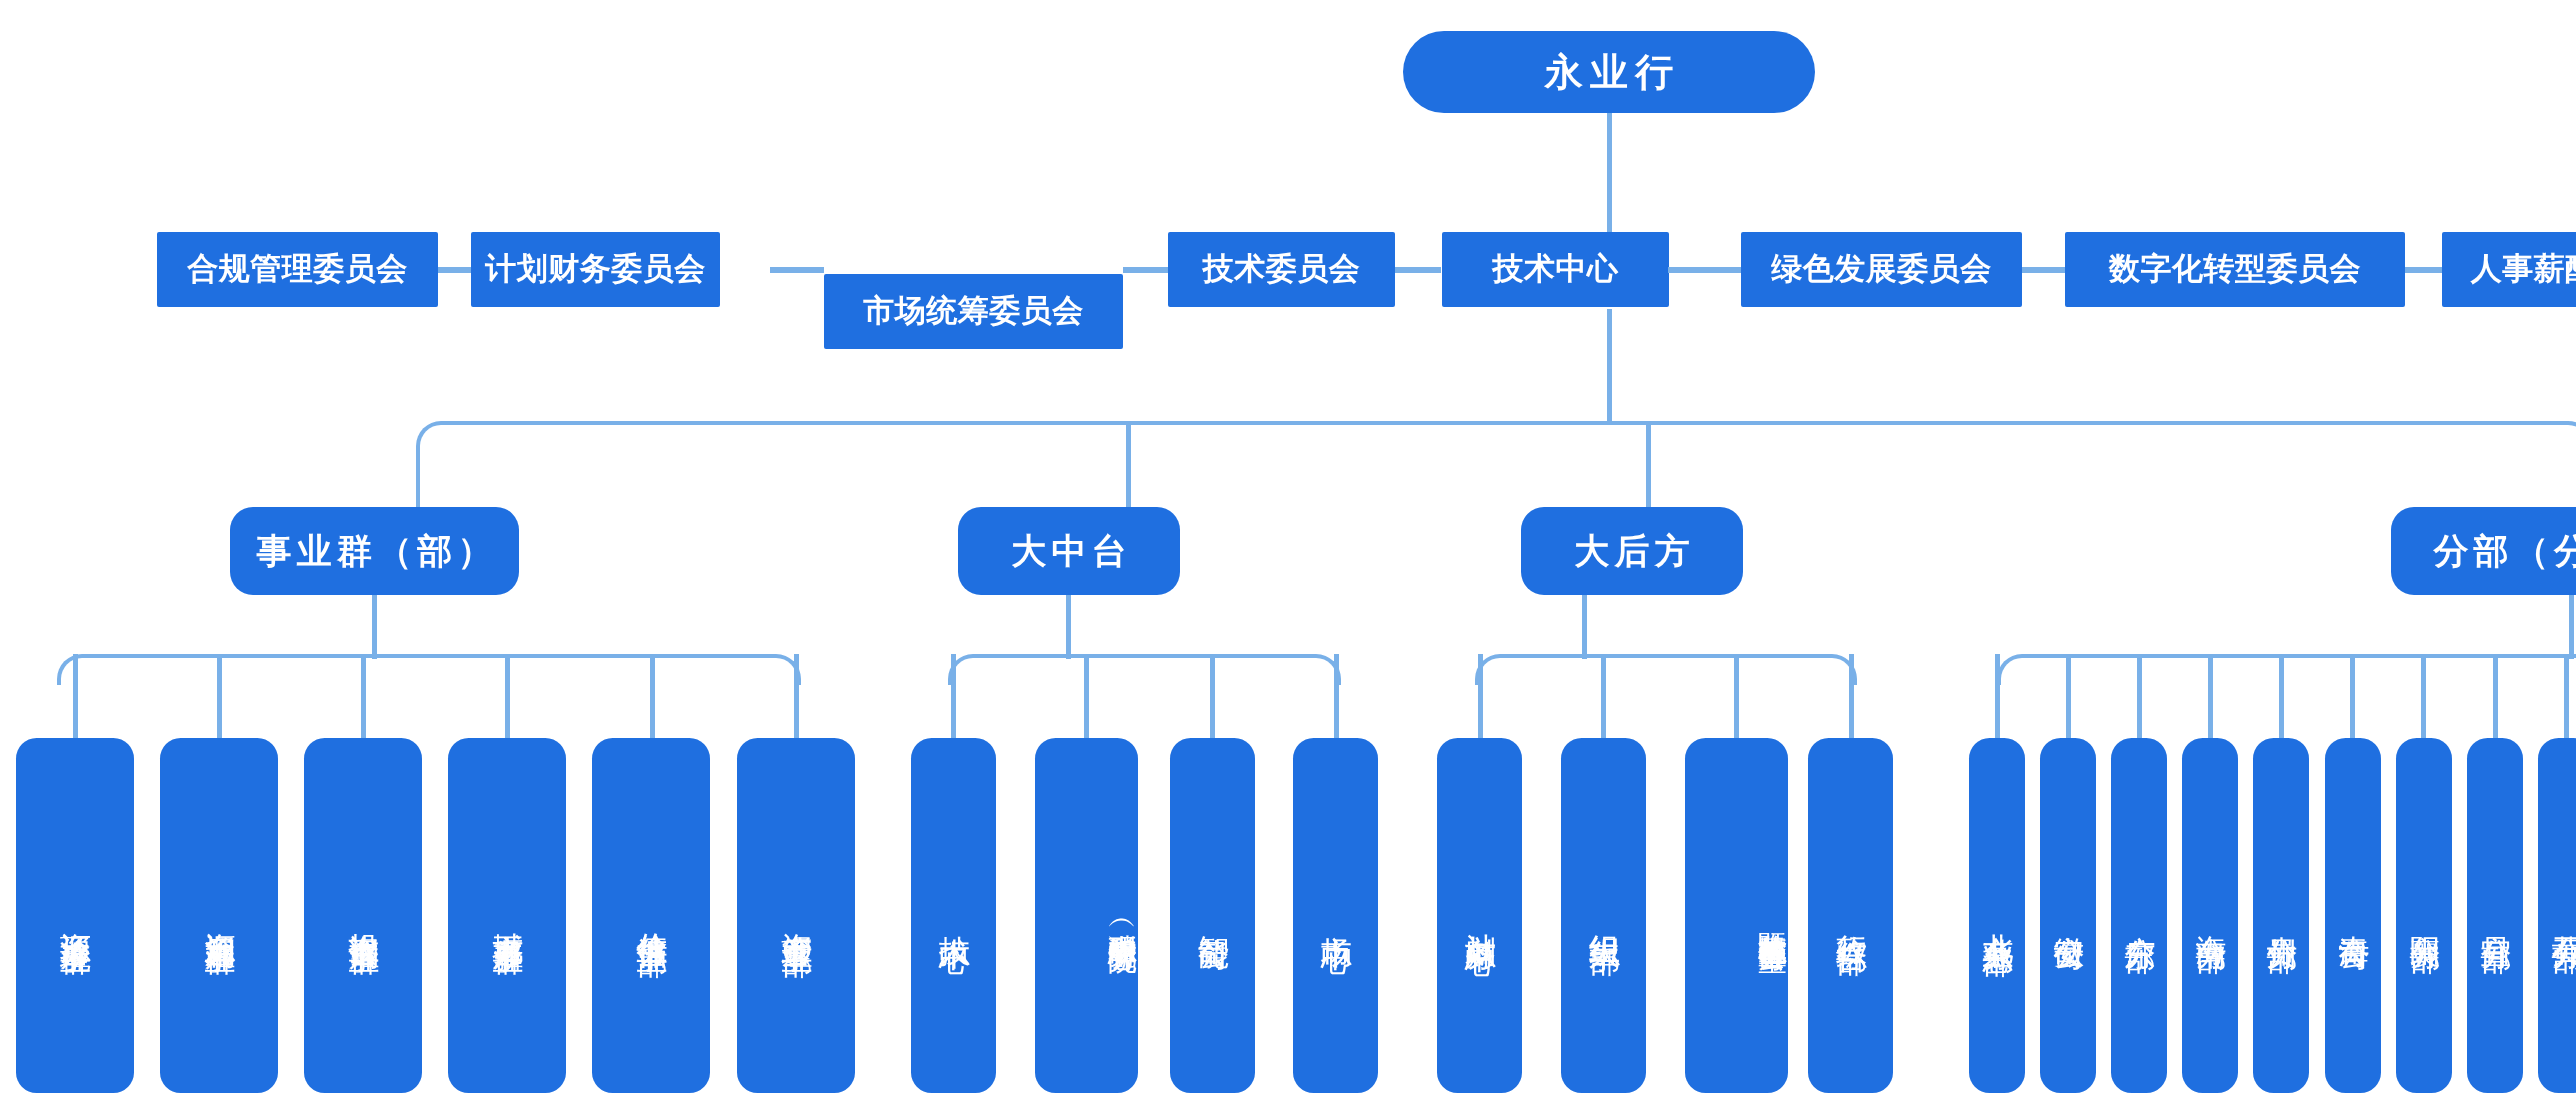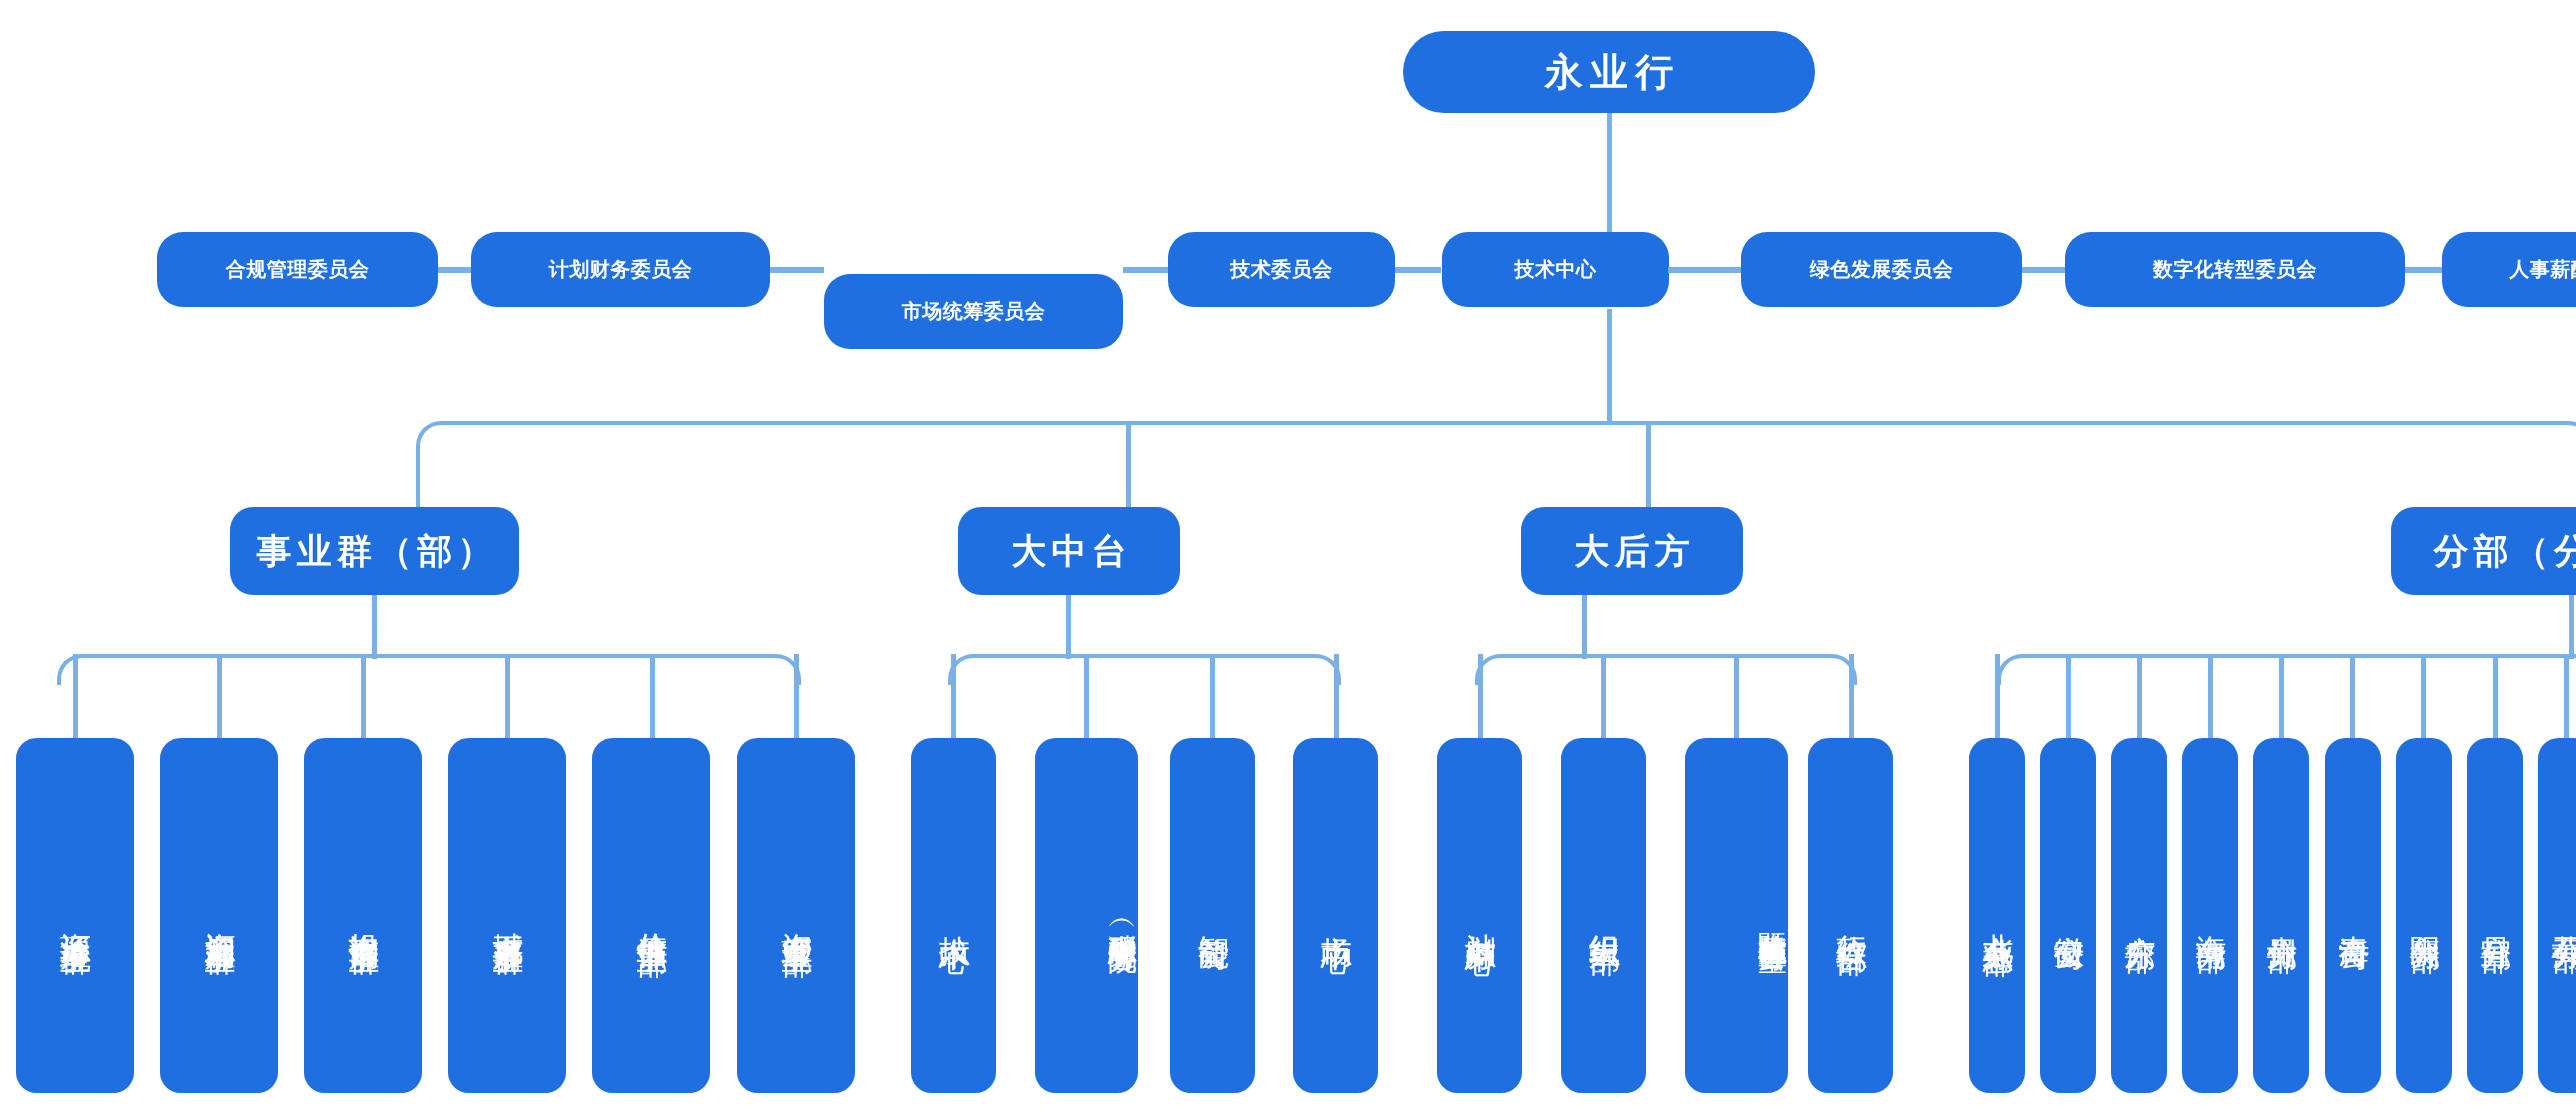--- a/index.html
+++ b/index.html
@@ -40,24 +40,24 @@
     font-weight:700;
     letter-spacing:7.2px;
     text-indent:7.2px;
     border-radius:41px;
   }
 
   
   .node-committee{
     top:232px;
     height:75px;
-    font-size:20px;
+    font-size:31px;
     font-weight:700;
     letter-spacing:0.5px;
-    border-radius:26px;
+    border-radius:2px;
   }
 
   
   .node-group{
     top:507px;
     height:88px;
     font-size:35px;
     font-weight:700;
     letter-spacing:5.2px;
     text-indent:5.2px;
@@ -122,21 +122,21 @@
     <span>永业行</span>
   </div>
 
   <div class="vline" style="left:1607px; top:113px; height:154px;"></div>
 
   <div id="committee-row">
       <div class="node node-committee" style="left: 157px; width: 281px;">
         <span>合规管理委员会</span>
       </div>
       <div class="link-h" style="left: 438px; width: 33px; top: 267px;"></div>
-      <div class="node node-committee" style="left: 471px; width: 299px;">
+      <div class="node node-committee" style="left: 471px; width: 249px;">
         <span>计划财务委员会</span>
       </div>
       <div class="link-h" style="left: 770px; width: 54px; top: 267px;"></div>
       <div class="node node-committee" style="left: 824px; width: 299px; margin-top: 42px;">
         <span>市场统筹委员会</span>
       </div>
       <div class="link-h" style="left: 1123px; width: 45px; top: 267px;"></div>
       <div class="node node-committee" style="left: 1168px; width: 227px;">
         <span>技术委员会</span>
       </div>

